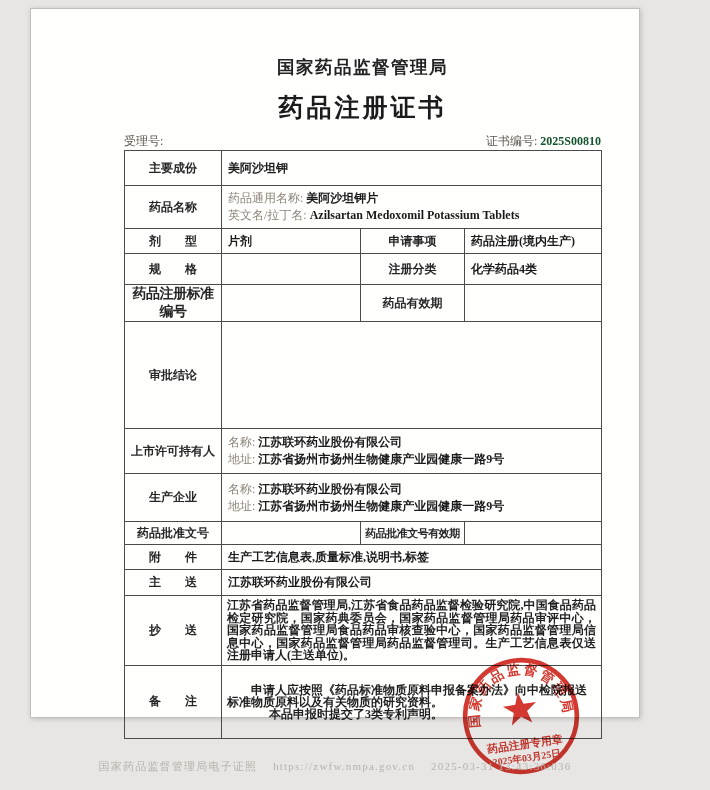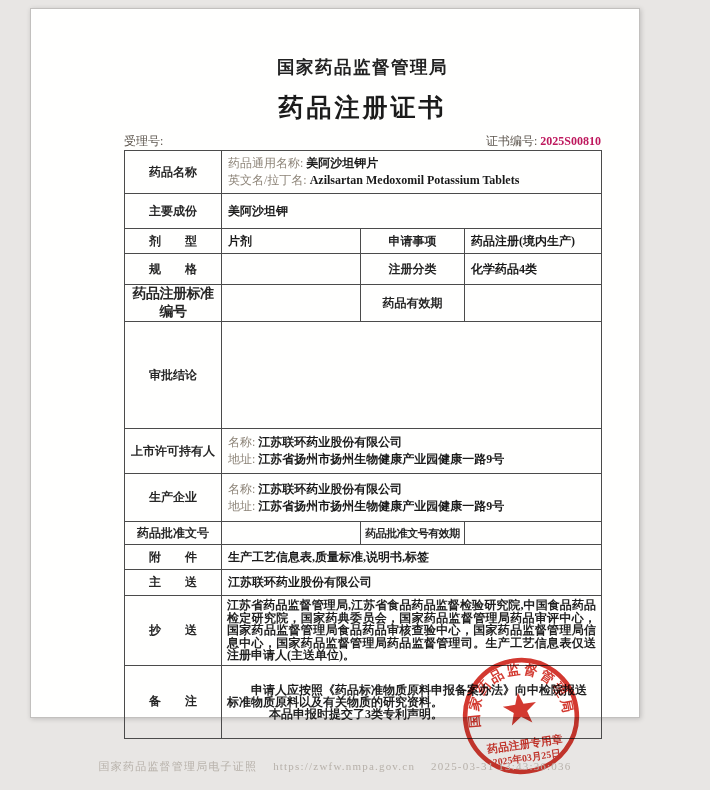--- a/index.html
+++ b/index.html
@@ -26,21 +26,21 @@
   }
   .doc-title {
     position:absolute; top:82px; width:100%; text-align:center;
     font-size:25px; font-weight:bold; letter-spacing:3px; color:#1b1b1b;
   }
   .meta {
     position:absolute; top:124px; width:100%;
     display:flex; justify-content:space-between;
     font-size:12px; color:#5d564e;
   }
-  .meta b { color:#be185d; font-weight:bold; }
+  .meta b { color:#14532d; font-weight:bold; }
 
   table.cert {
     position:absolute; top:141px; left:0;
     width:477px; table-layout:fixed; border-collapse:collapse;
   }
   table.cert col.c1{width:97px;} table.cert col.c2{width:139px;}
   table.cert col.c3{width:104px;} table.cert col.c4{width:137px;}
   table.cert td {
     border:1px solid #4b4b4b; vertical-align:middle;
     font-size:12px; overflow:hidden;
@@ -100,35 +100,35 @@
 
     <table class="cert">
       <colgroup>
           <col class="c1">
           <col class="c2">
           <col class="c3">
           <col class="c4">
         </colgroup>
 
       <tbody>
-          <tr style="height:43px">
+          <tr style="height:35px">
+        <td class="lab">主要成份</td>
+        <td class="val" colspan="3">美阿沙坦钾</td>
+      </tr>
+
+      <tr style="height:43px">
         <td class="lab">药品名称</td>
         <td class="val twoline" colspan="3">
           <div>
             <span class="pfx">药品通用名称:</span><span>美阿沙坦钾片</span>
           </div>
           <div>
             <span class="pfx">英文名/拉丁名:</span><span>Azilsartan Medoxomil Potassium Tablets</span>
           </div>
         </td>
-      </tr>
-
-      <tr style="height:35px">
-        <td class="lab">主要成份</td>
-        <td class="val" colspan="3">美阿沙坦钾</td>
       </tr>
 
       <tr style="height:25px">
         <td class="lab">剂　　型</td>
         <td class="val">片剂</td>
         <td class="mlab">申请事项</td>
         <td class="val">药品注册(境内生产)</td>
       </tr>
 
       <tr style="height:31px">

